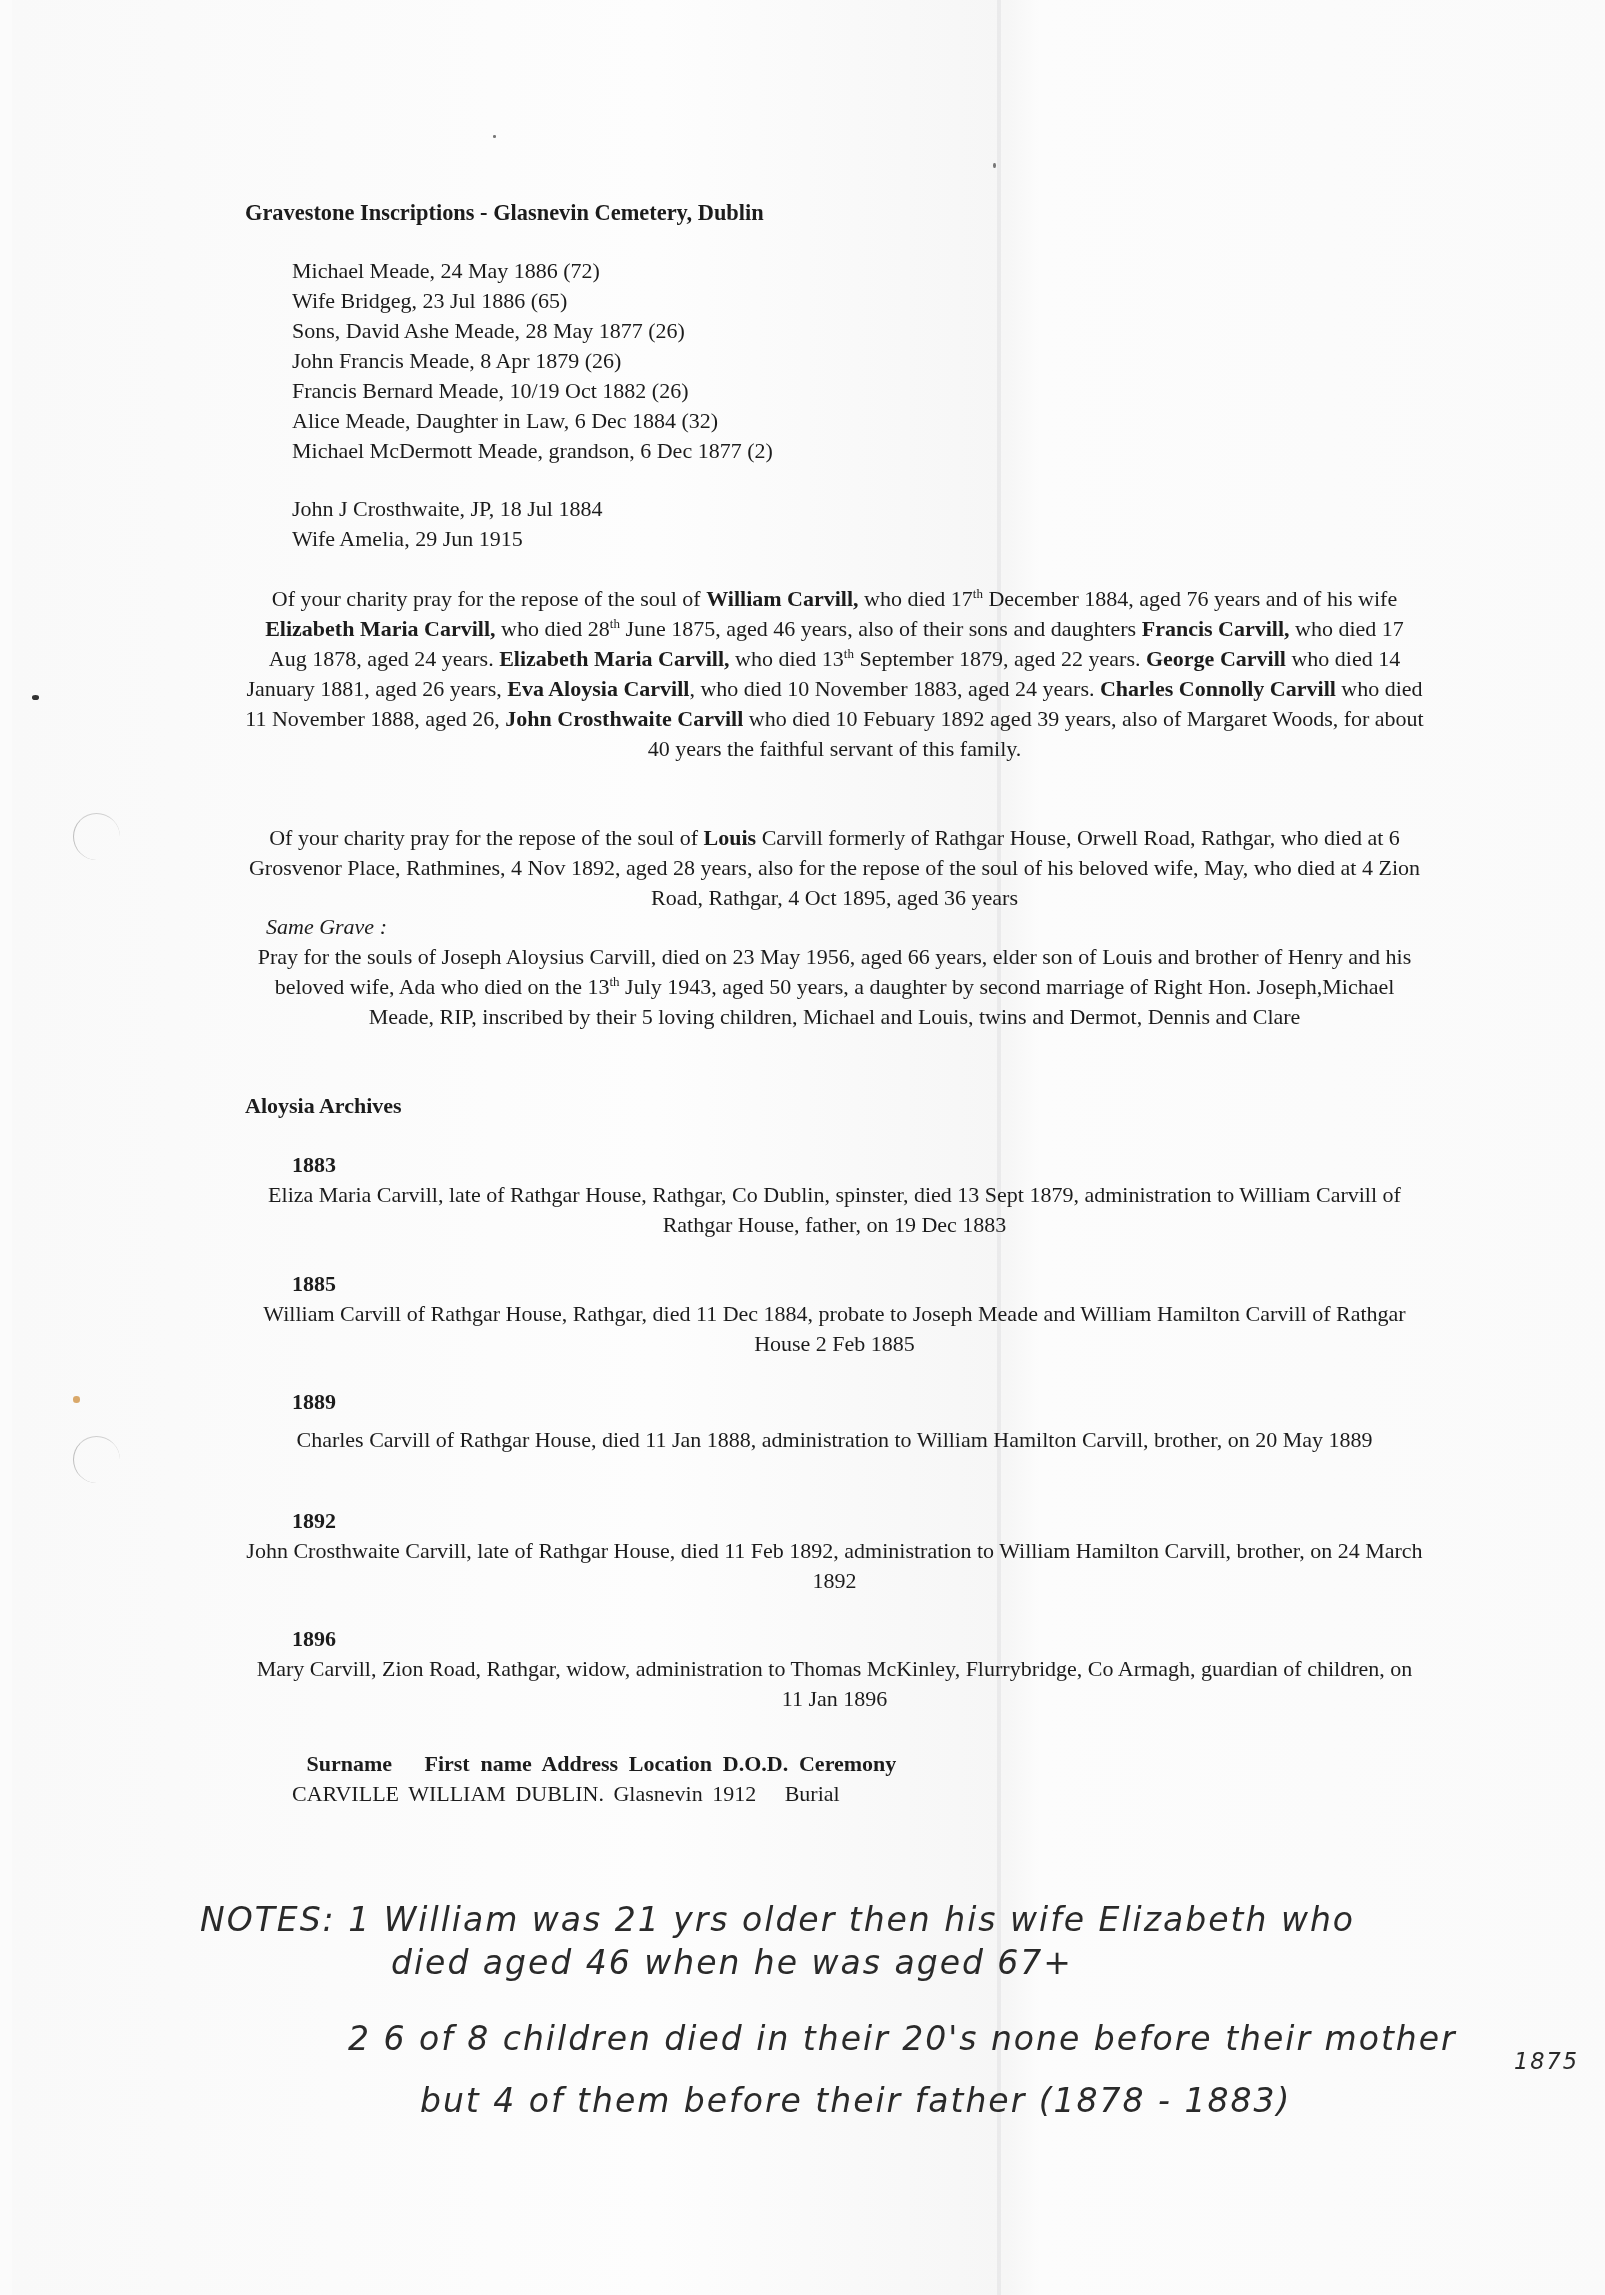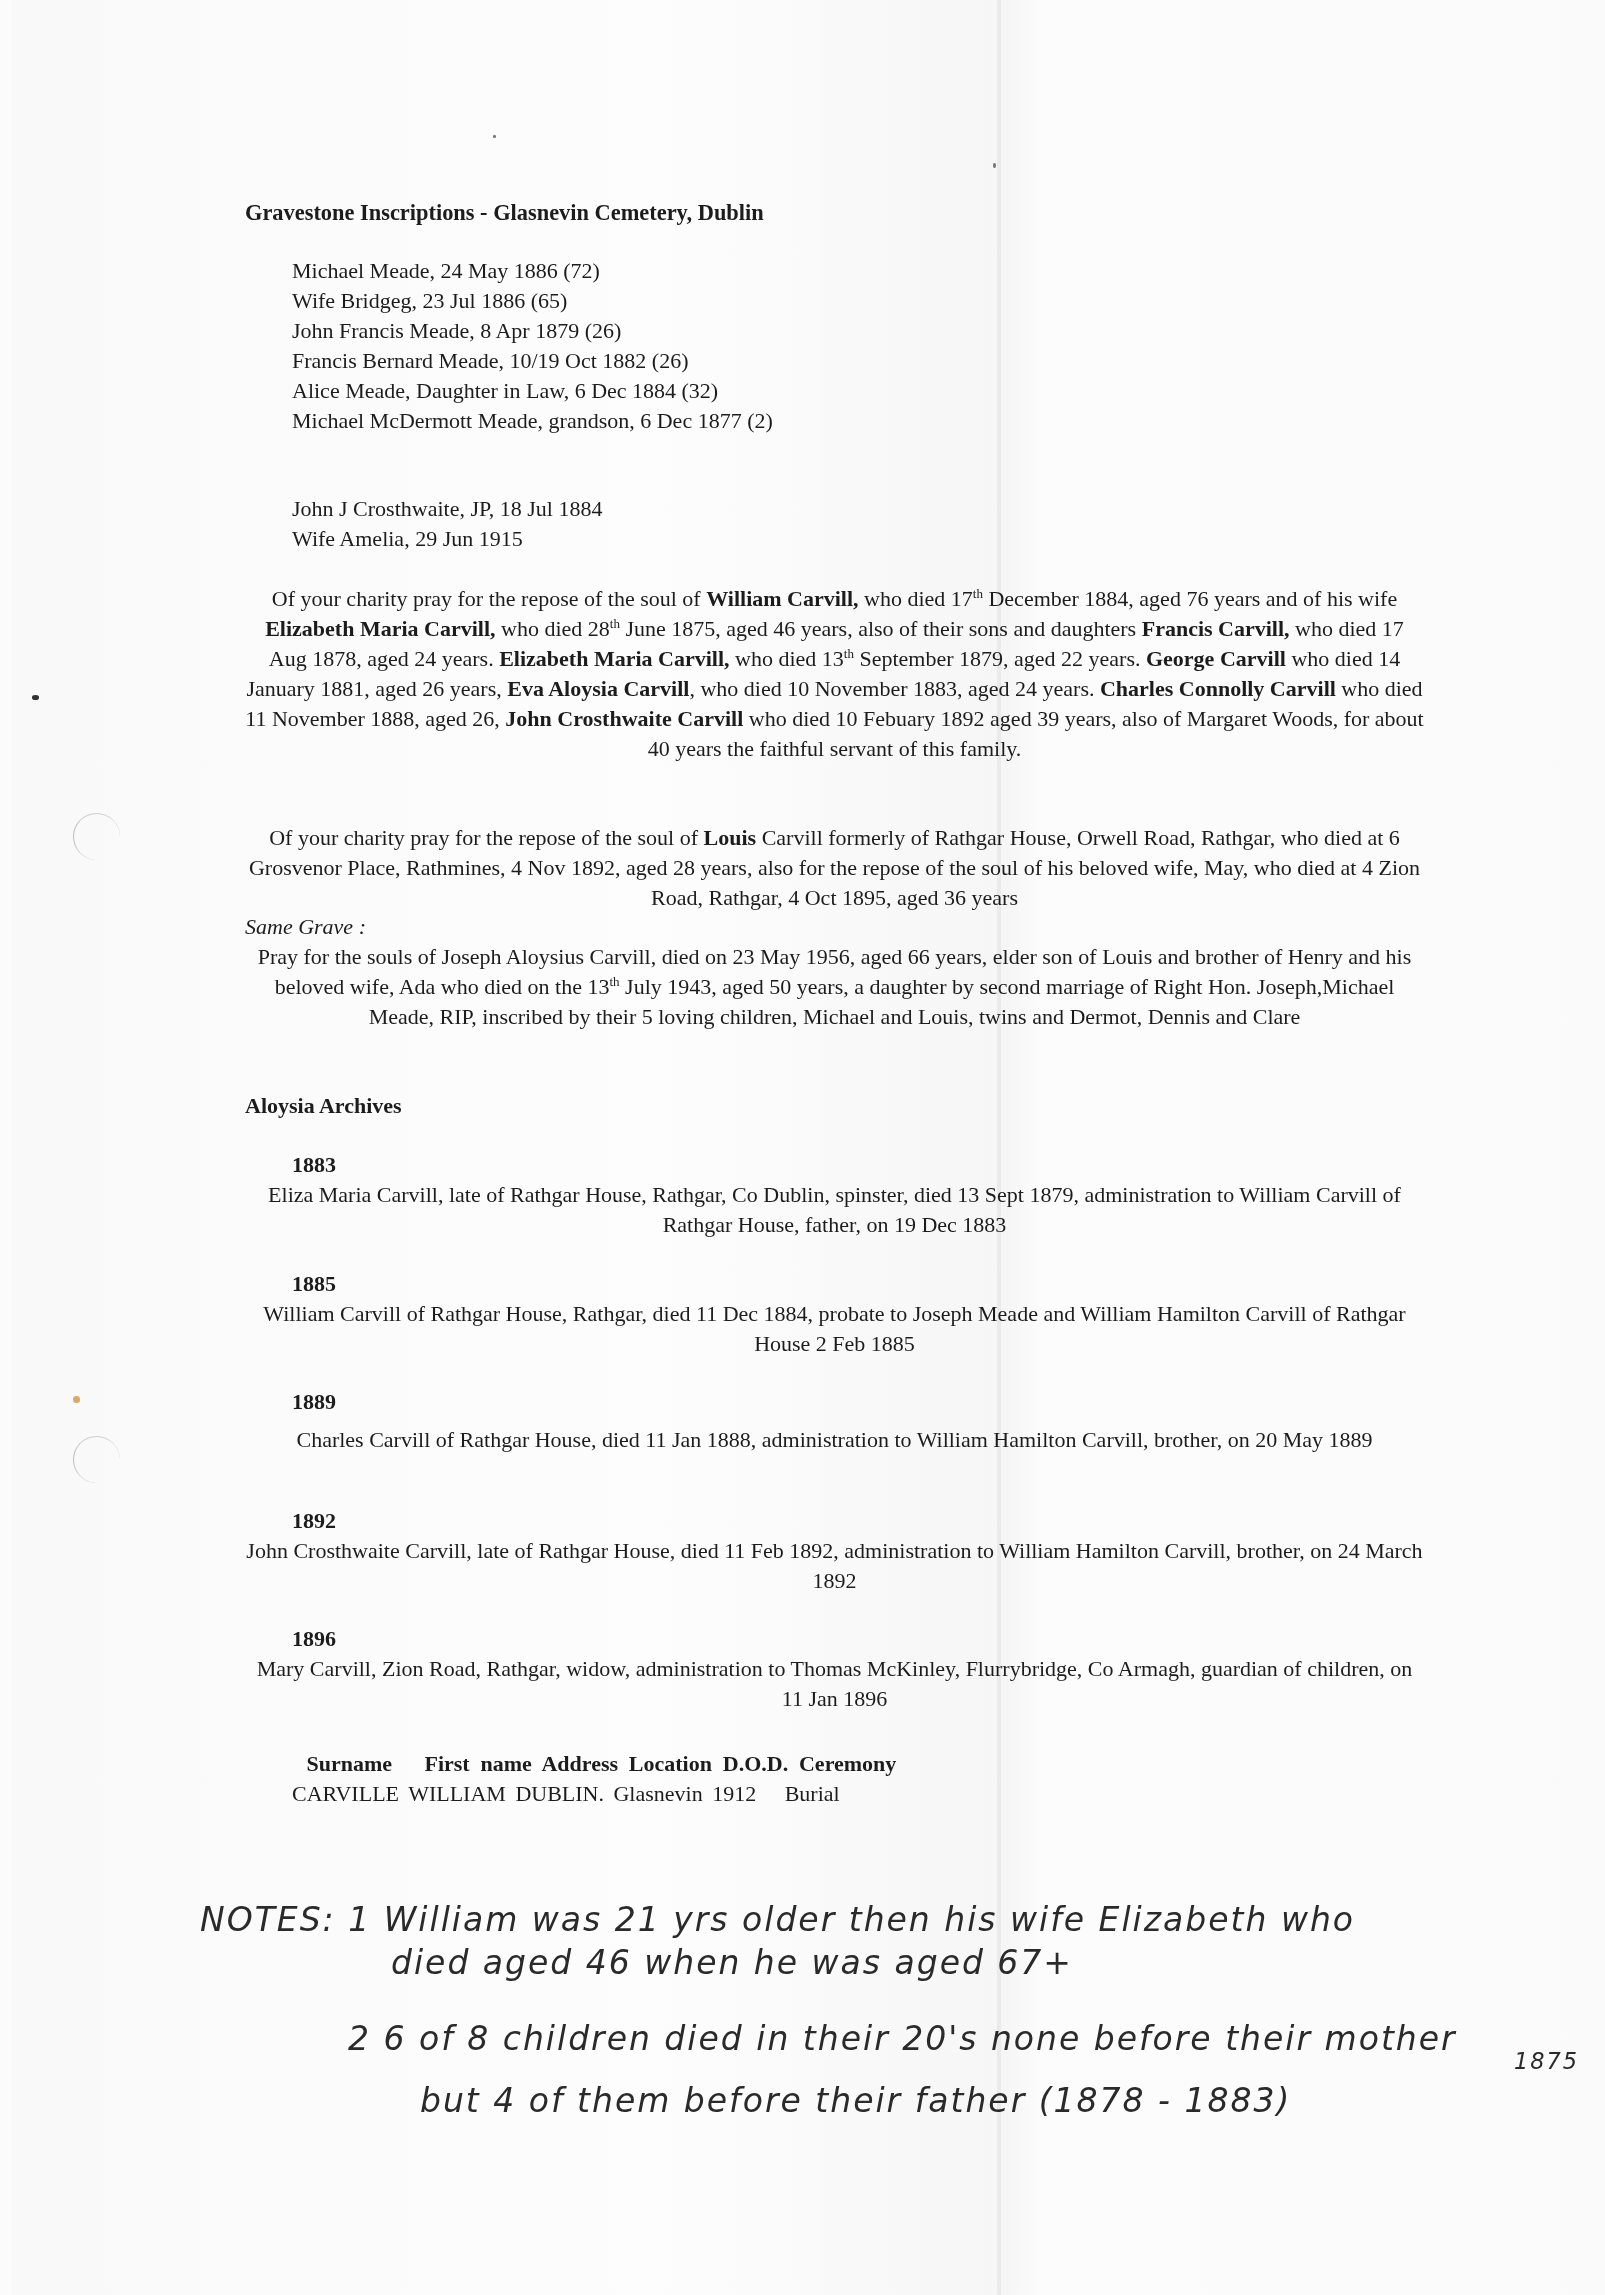--- a/index.html
+++ b/index.html
@@ -13,21 +13,21 @@
   .punch { position:absolute; left:61px; width:46px; height:46px; border-radius:50%;
     border-left:1.3px solid #bfbfbf; border-top:1.3px solid #cfcfcf; border-right:none; border-bottom:none; }
   .dot { position:absolute; border-radius:50%; }
   .content { position:absolute; left:233px; top:0; width:1186px; font-size:22px; line-height:30px; }
   .title { position:absolute; top:198px; font-weight:bold; font-size:22.4px; }
   .block { position:absolute; left:0; width:1179px; }
   .line { display:block; white-space:nowrap;margin-left:47px; }
   .para { text-align:center; }
   b { font-weight:bold; }
   sup { font-size:13px; line-height:0; vertical-align:super; }
-  .italic { font-style:italic; }
+  .italic { font-style:italic;margin-left:21px; }
   .heading { font-weight:bold; }
   .table-head { font-weight:bold; word-spacing:5.3px; padding-left:14.5px; }
   .table-row { word-spacing:4px; }
   .hand { position:absolute; font-family:"DejaVu Sans", sans-serif; font-style:italic; color:#2a2a2a;
     font-size:33px; letter-spacing:2px; white-space:nowrap; font-weight:300; }
 </style>
 </head>
 <body>
 
 <div class="page">
@@ -38,20 +38,21 @@
   <div class="dot" style="left:61px;top:1396px;width:6.6px;height:6.6px;background:#d9a86a;"></div>
   <div class="dot" style="left:481px;top:135px;width:2.6px;height:2.6px;background:#777;"></div>
   <div class="dot" style="left:981px;top:163px;width:2.6px;height:4.6px;background:#777;"></div>
 
   <div class="content">
     <div class="title">Gravestone Inscriptions - Glasnevin Cemetery, Dublin</div>
 
     <div class="block" style="top:256px;">
       <span class="line">Michael Meade, 24 May 1886 (72)</span>
       <span class="line">Wife Bridgeg, 23 Jul 1886 (65)</span>
+      <span class="line">Sons, David Ashe Meade, 28 May 1877 (26)</span>
       <span class="line">John Francis Meade, 8 Apr 1879 (26)</span>
       <span class="line">Francis Bernard Meade, 10/19 Oct 1882 (26)</span>
       <span class="line">Alice Meade, Daughter in Law, 6 Dec 1884 (32)</span>
       <span class="line">Michael McDermott Meade, grandson, 6 Dec 1877 (2)</span>
     </div>
 
     <div class="block" style="top:494px;">
       <span class="line">John J Crosthwaite, JP, 18 Jul 1884</span>
       <span class="line">Wife Amelia, 29 Jun 1915</span>
     </div>

